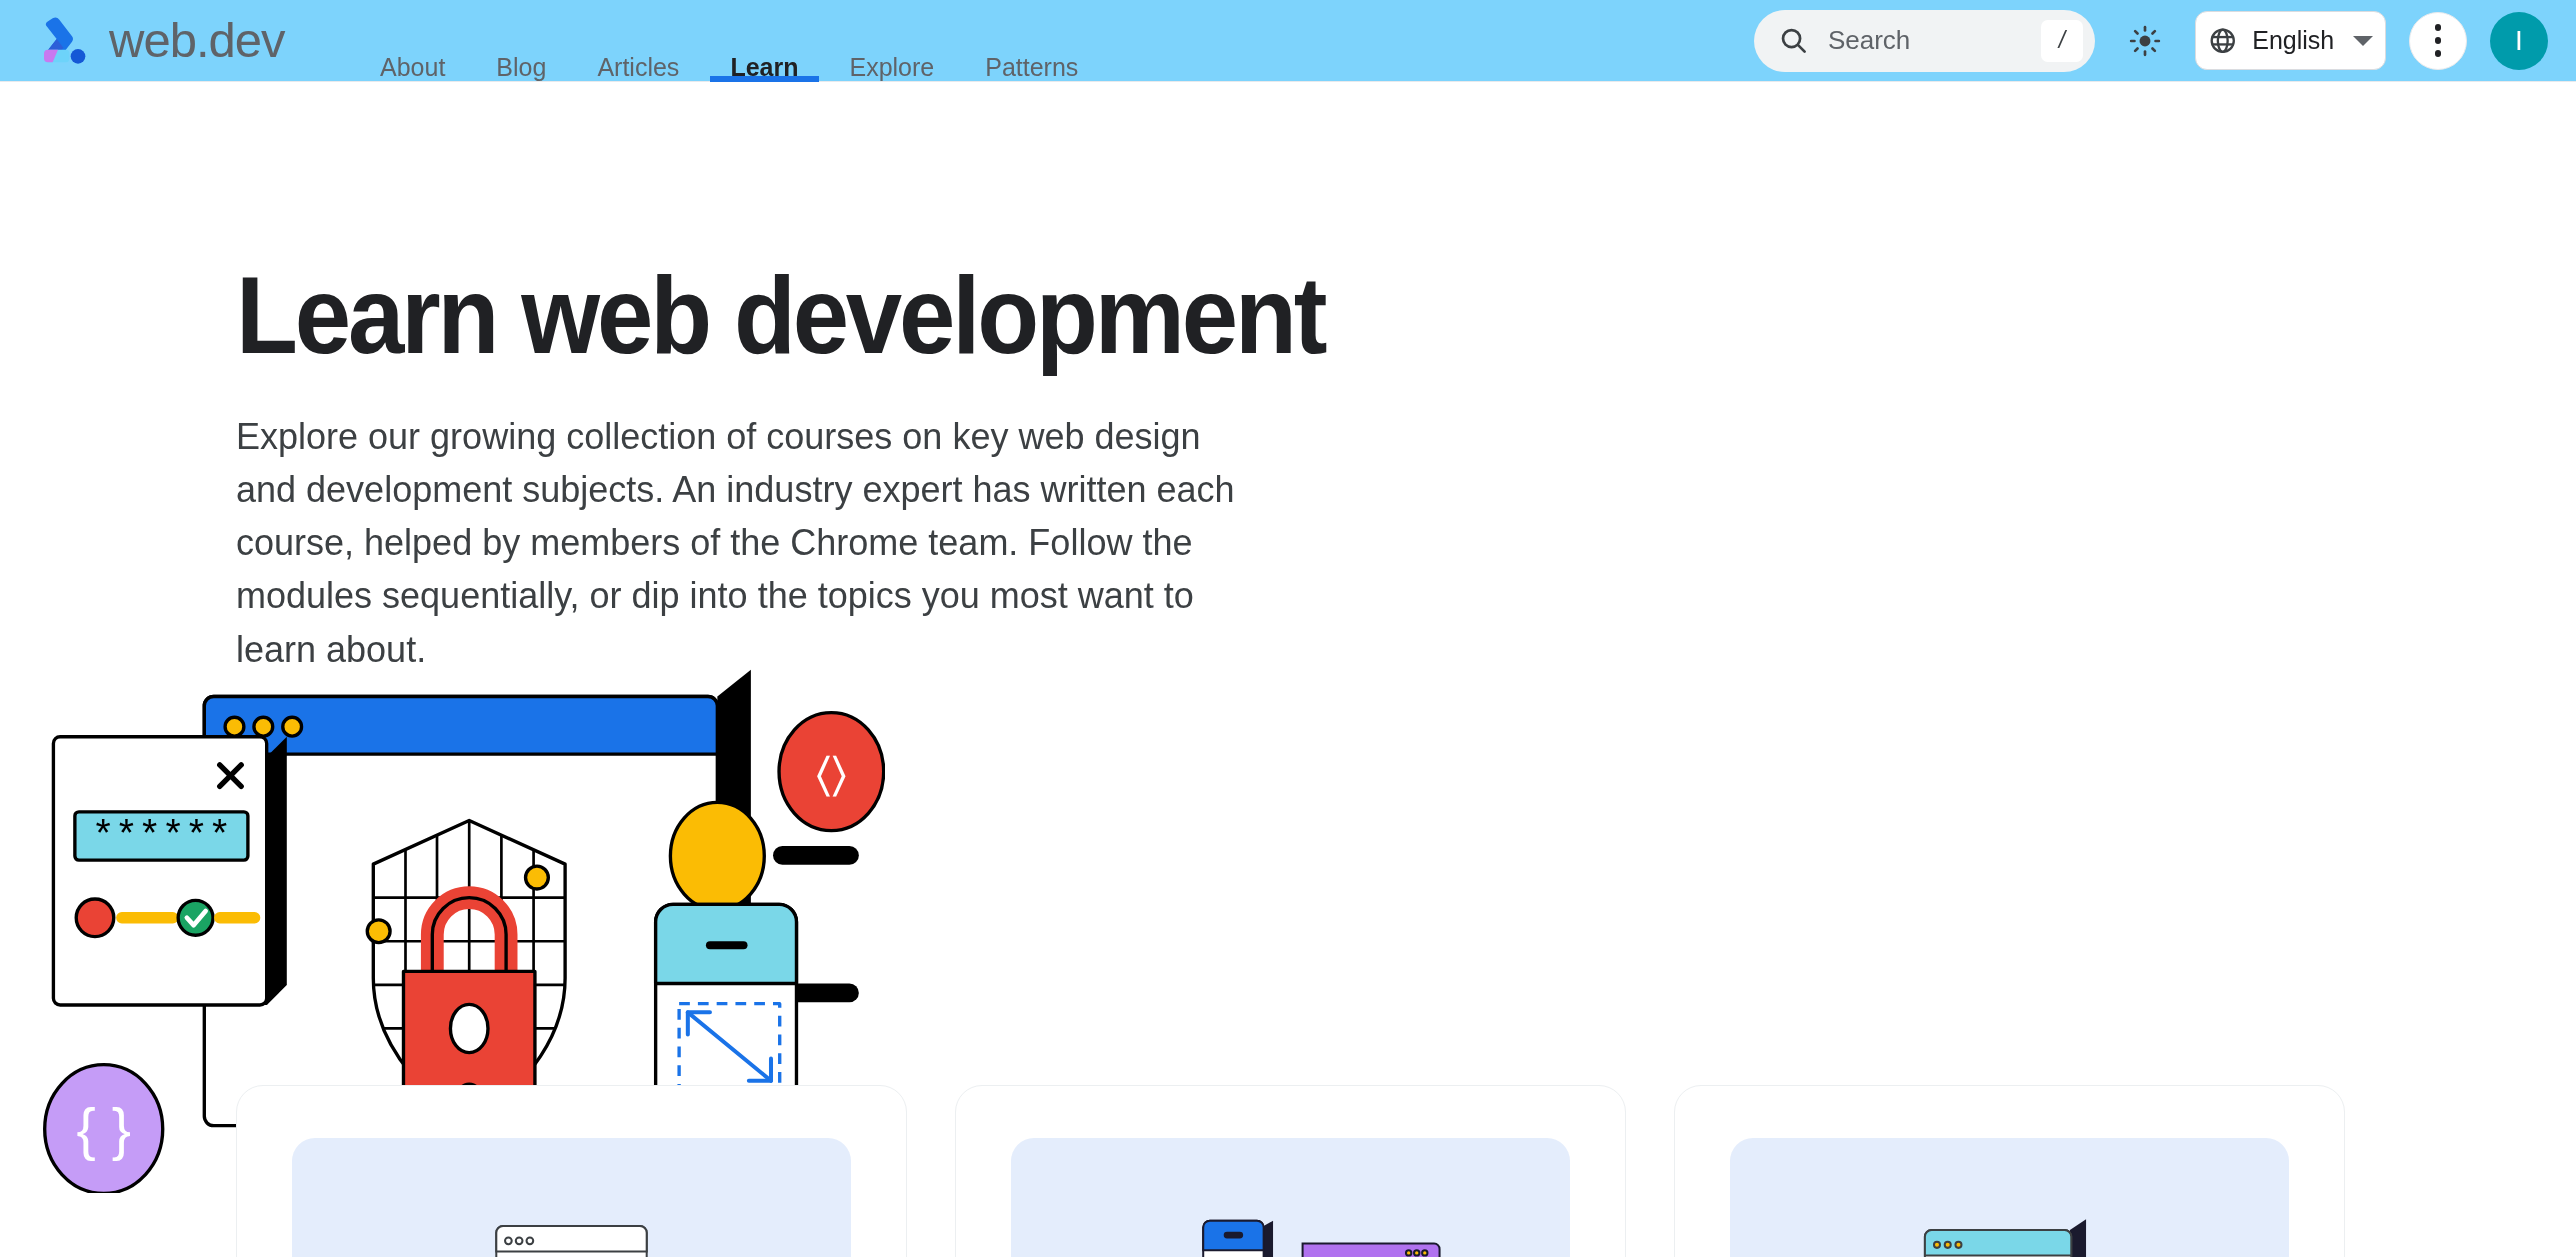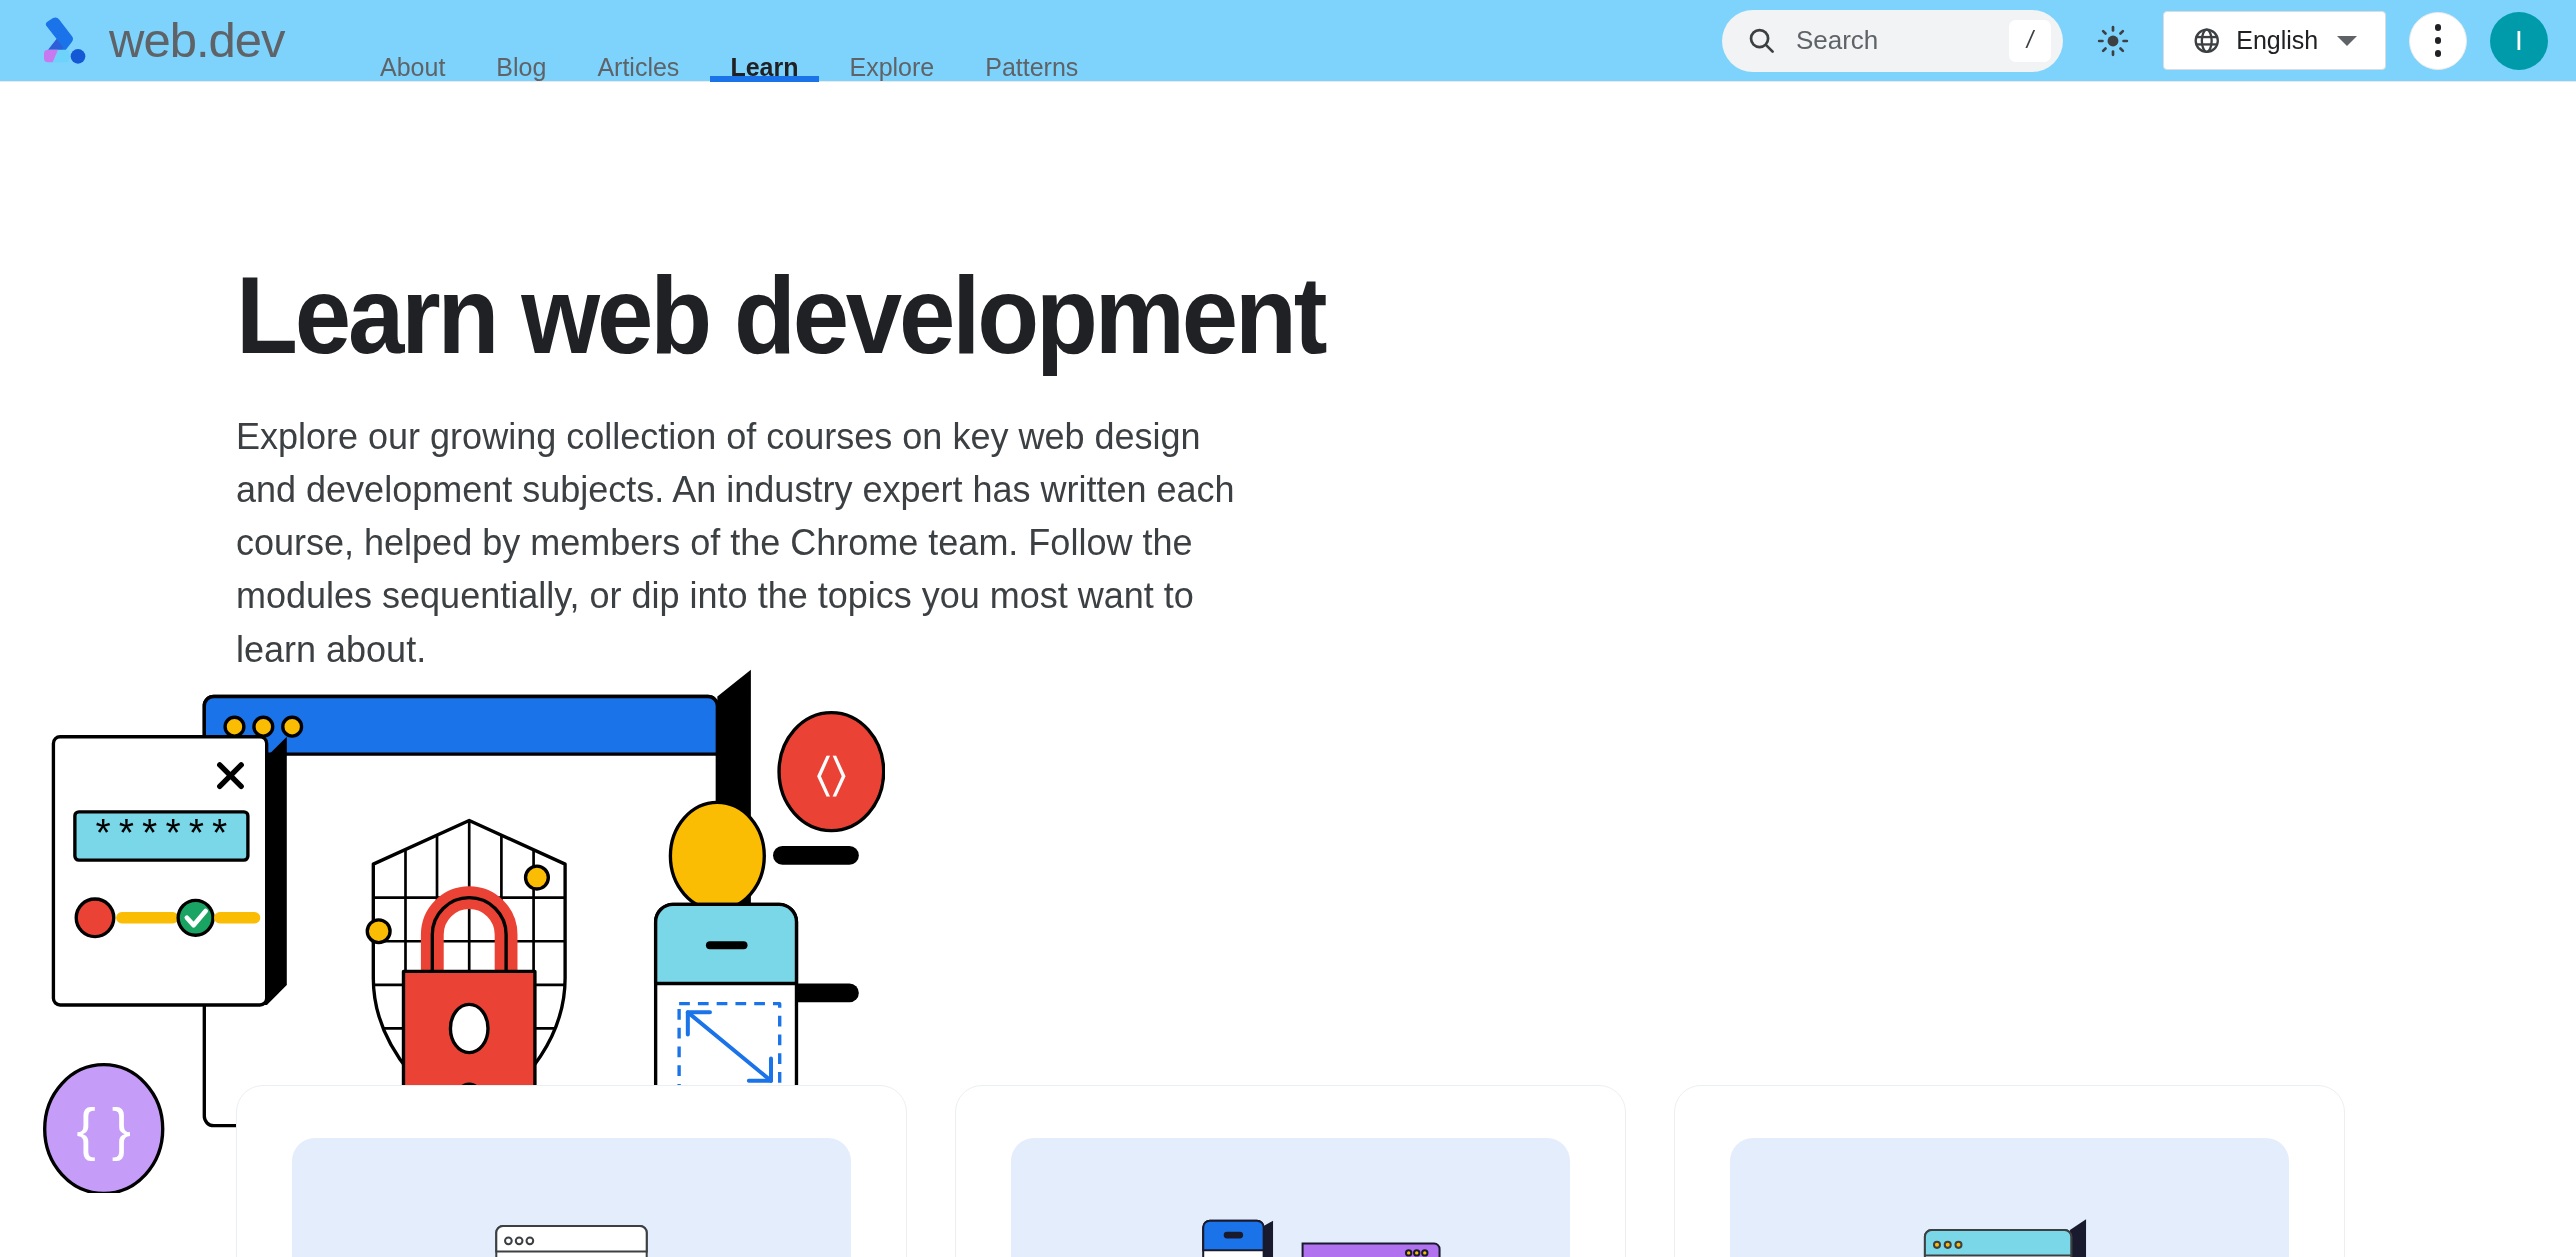--- a/index.html
+++ b/index.html
@@ -121,23 +121,23 @@
     cursor: pointer;
     color: #3c4043;
     padding: 0;
   }
 
   .lang-select {
     display: flex;
     align-items: center;
     gap: 14.8px;
     height: 59px;
-    padding: 0 28px;
+    padding: 0 12px;
     border: 1.3px solid #dadce0;
-    border-radius: 4px;
+    border-radius: 12px;
     background: #ffffff;
     cursor: pointer;
     font-family: "Liberation Sans", sans-serif;
     text-align: right;
   }
   .lang-icon { width: 29.5px; height: 29.5px; color: #3c4043; flex: 0 0 auto; }
   .lang-label { font-size: 25px; color: #202124; white-space: nowrap; }
   .lang-caret {
     width: 0; height: 0;
     border-left: 10px solid transparent;

